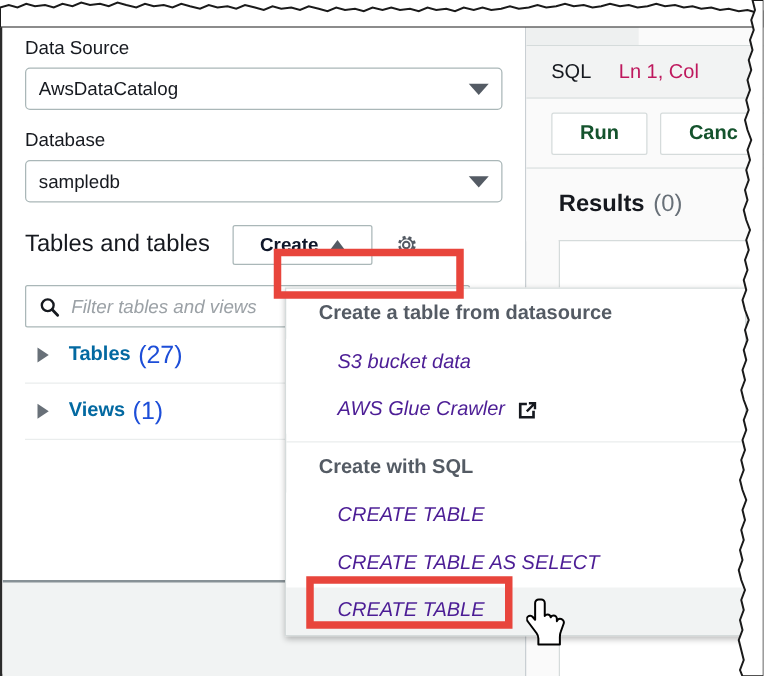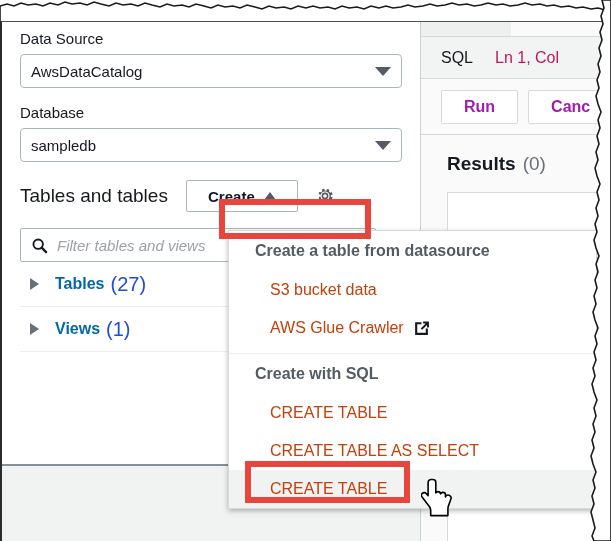--- a/index.html
+++ b/index.html
@@ -234,21 +234,21 @@
     display: flex;
     align-items: center;
     padding-left: 20px;
     box-sizing: border-box;
   }
   .btn-disabled {
     height: 34px;
     border: 1px solid #d5dbdb;
     border-radius: 2px;
     background: #ffffff;
-    color: #a21caf;
+    color: #14532d;
     font-size: 16px;
     font-weight: bold;
     display: flex;
     align-items: center;
     justify-content: center;
     padding: 0 22px;
     box-sizing: border-box;
     margin-right: 10px;
     white-space: nowrap;
     cursor: default;
@@ -298,27 +298,28 @@
   }
   .menu-group-label {
     font-size: 16px;
     font-weight: bold;
     color: #545b64;
     padding: 11px 0 11px 26px;
     line-height: 18px;
   }
   .menu-item {
     font-size: 16px;
-    color: #c2410c;
+    color: #4c1d95;
     padding: 9px 0 9px 41px;
     line-height: 20px;
     display: flex;
     align-items: center;
     cursor: pointer;
     background: #ffffff;
+    font-style: italic;
   }
   .menu-item.hover { background: #f1f3f3; }
   .menu-sep {
     height: 1px;
     background: #eaeded;
     margin: 6px 0 0 0;
   }
   .ext-icon { margin-left: 9px; display: inline-flex; }
 
   

